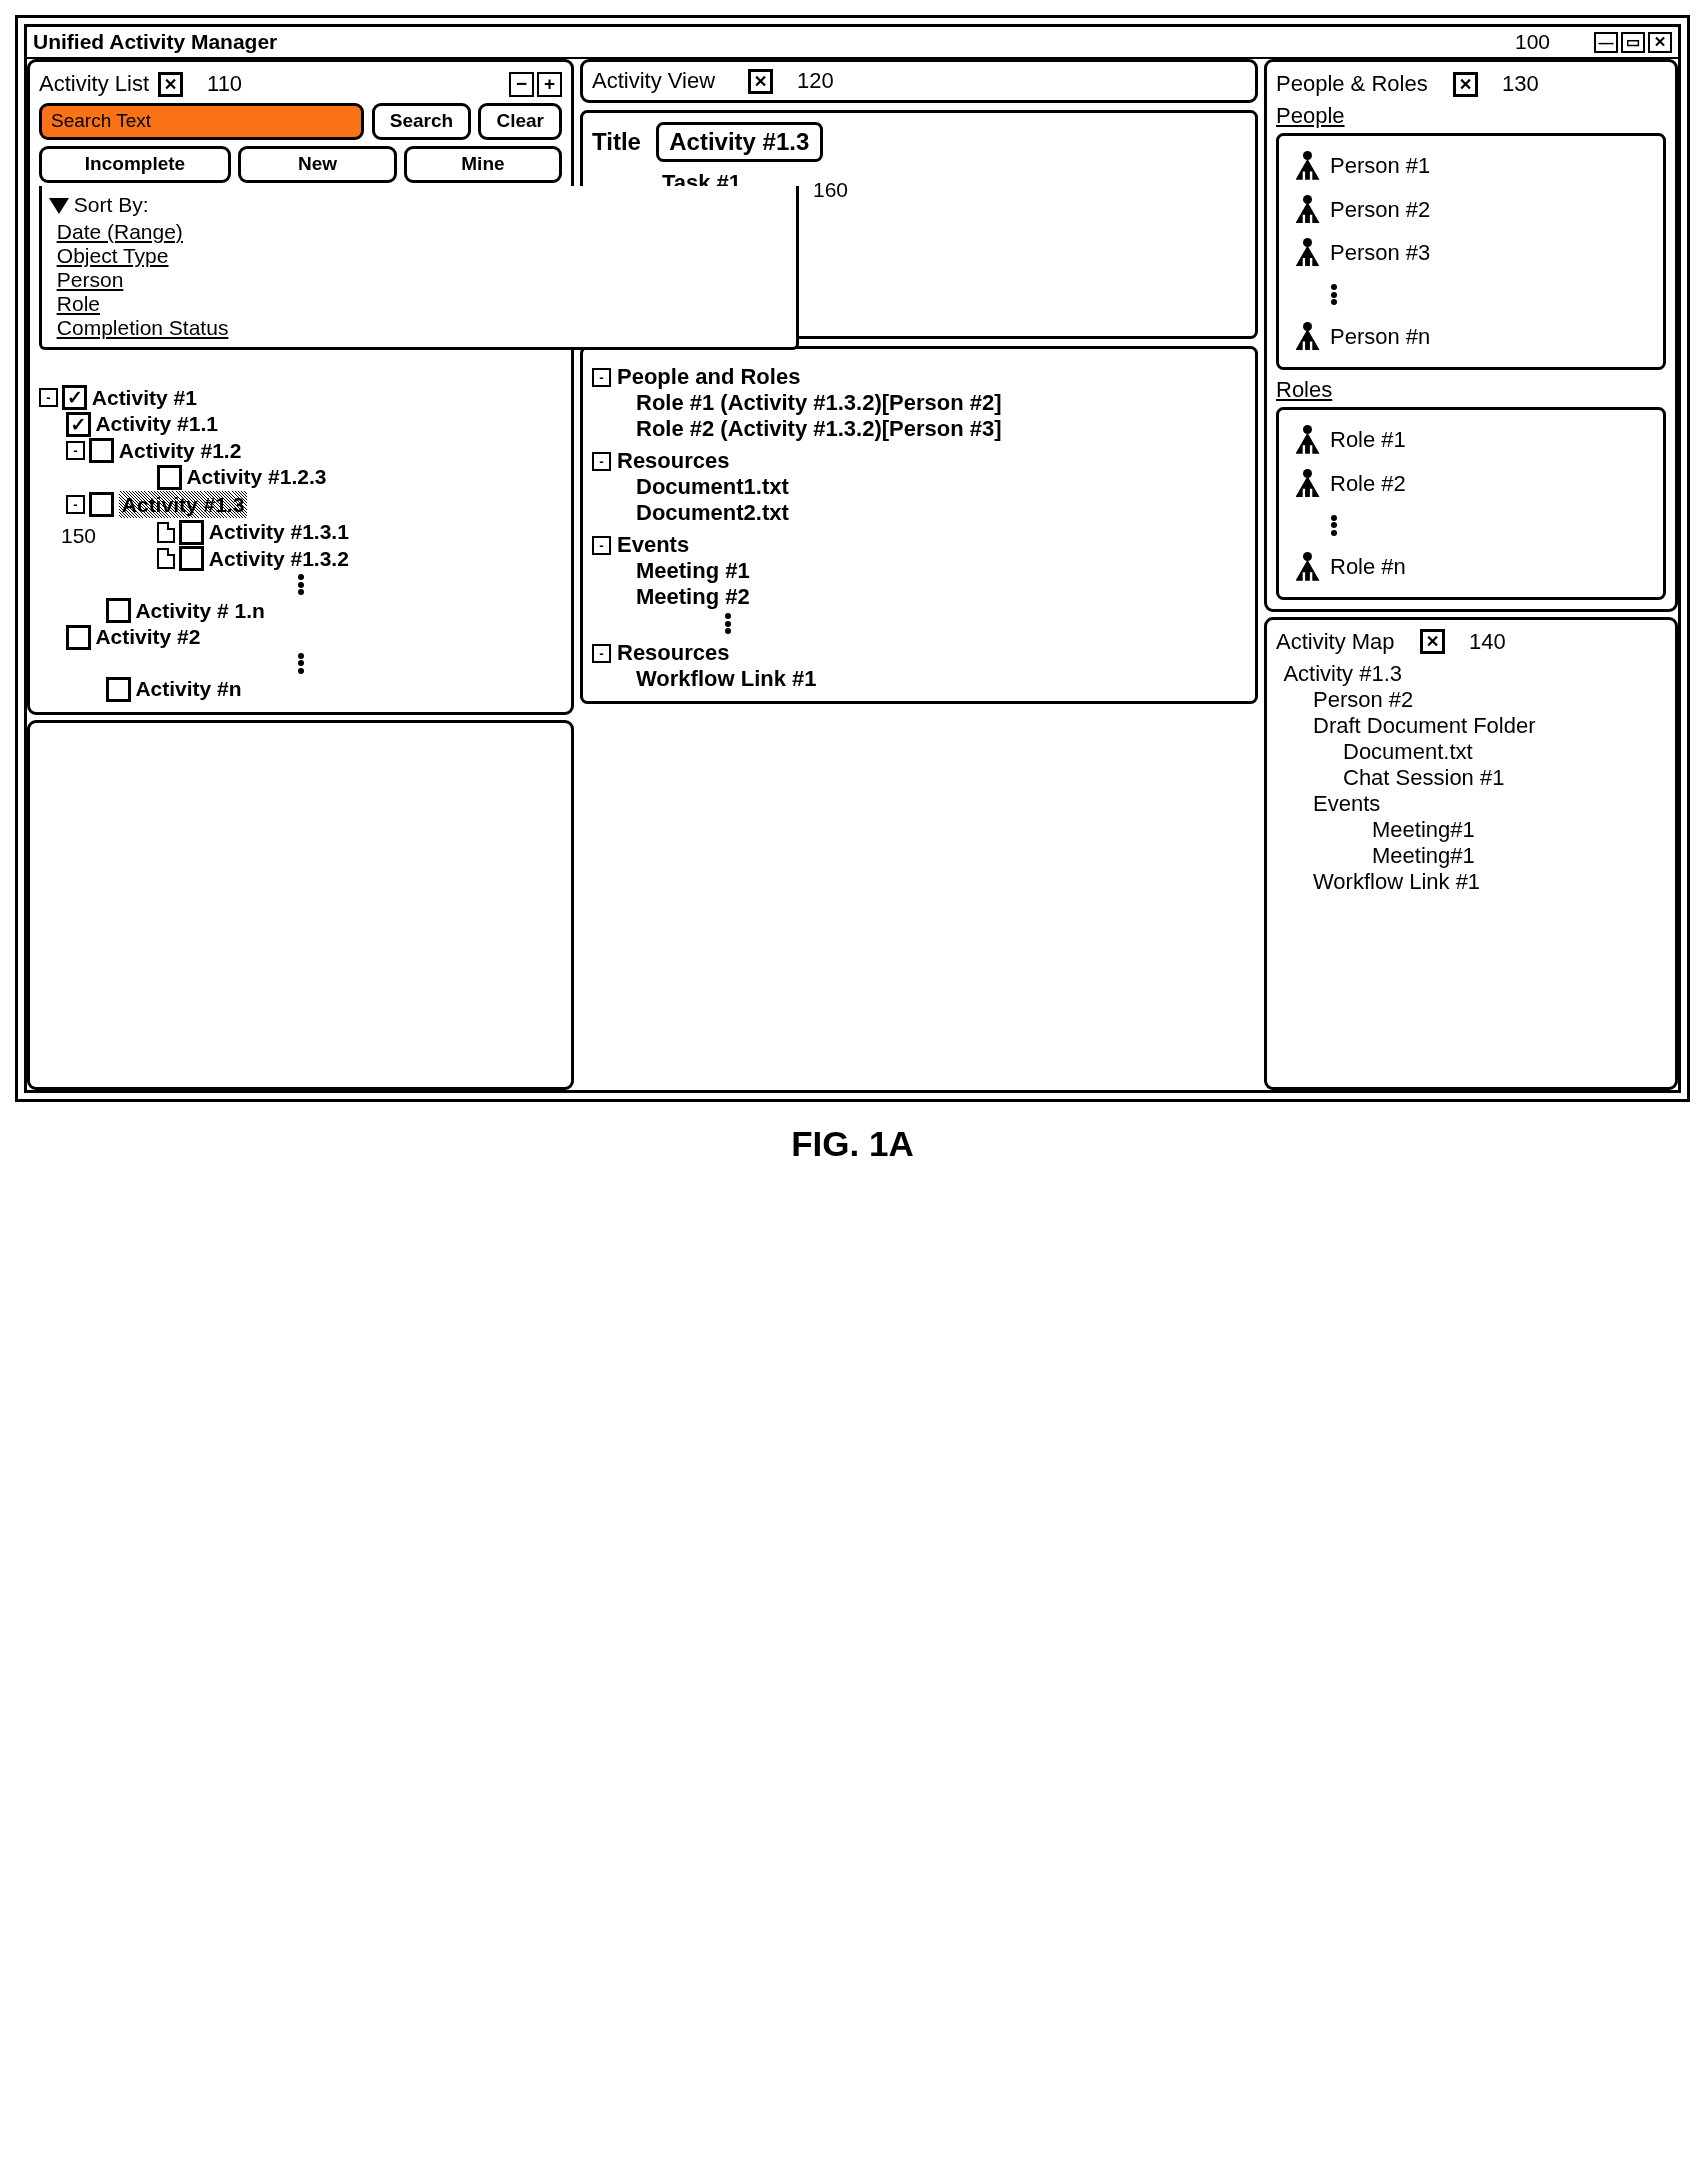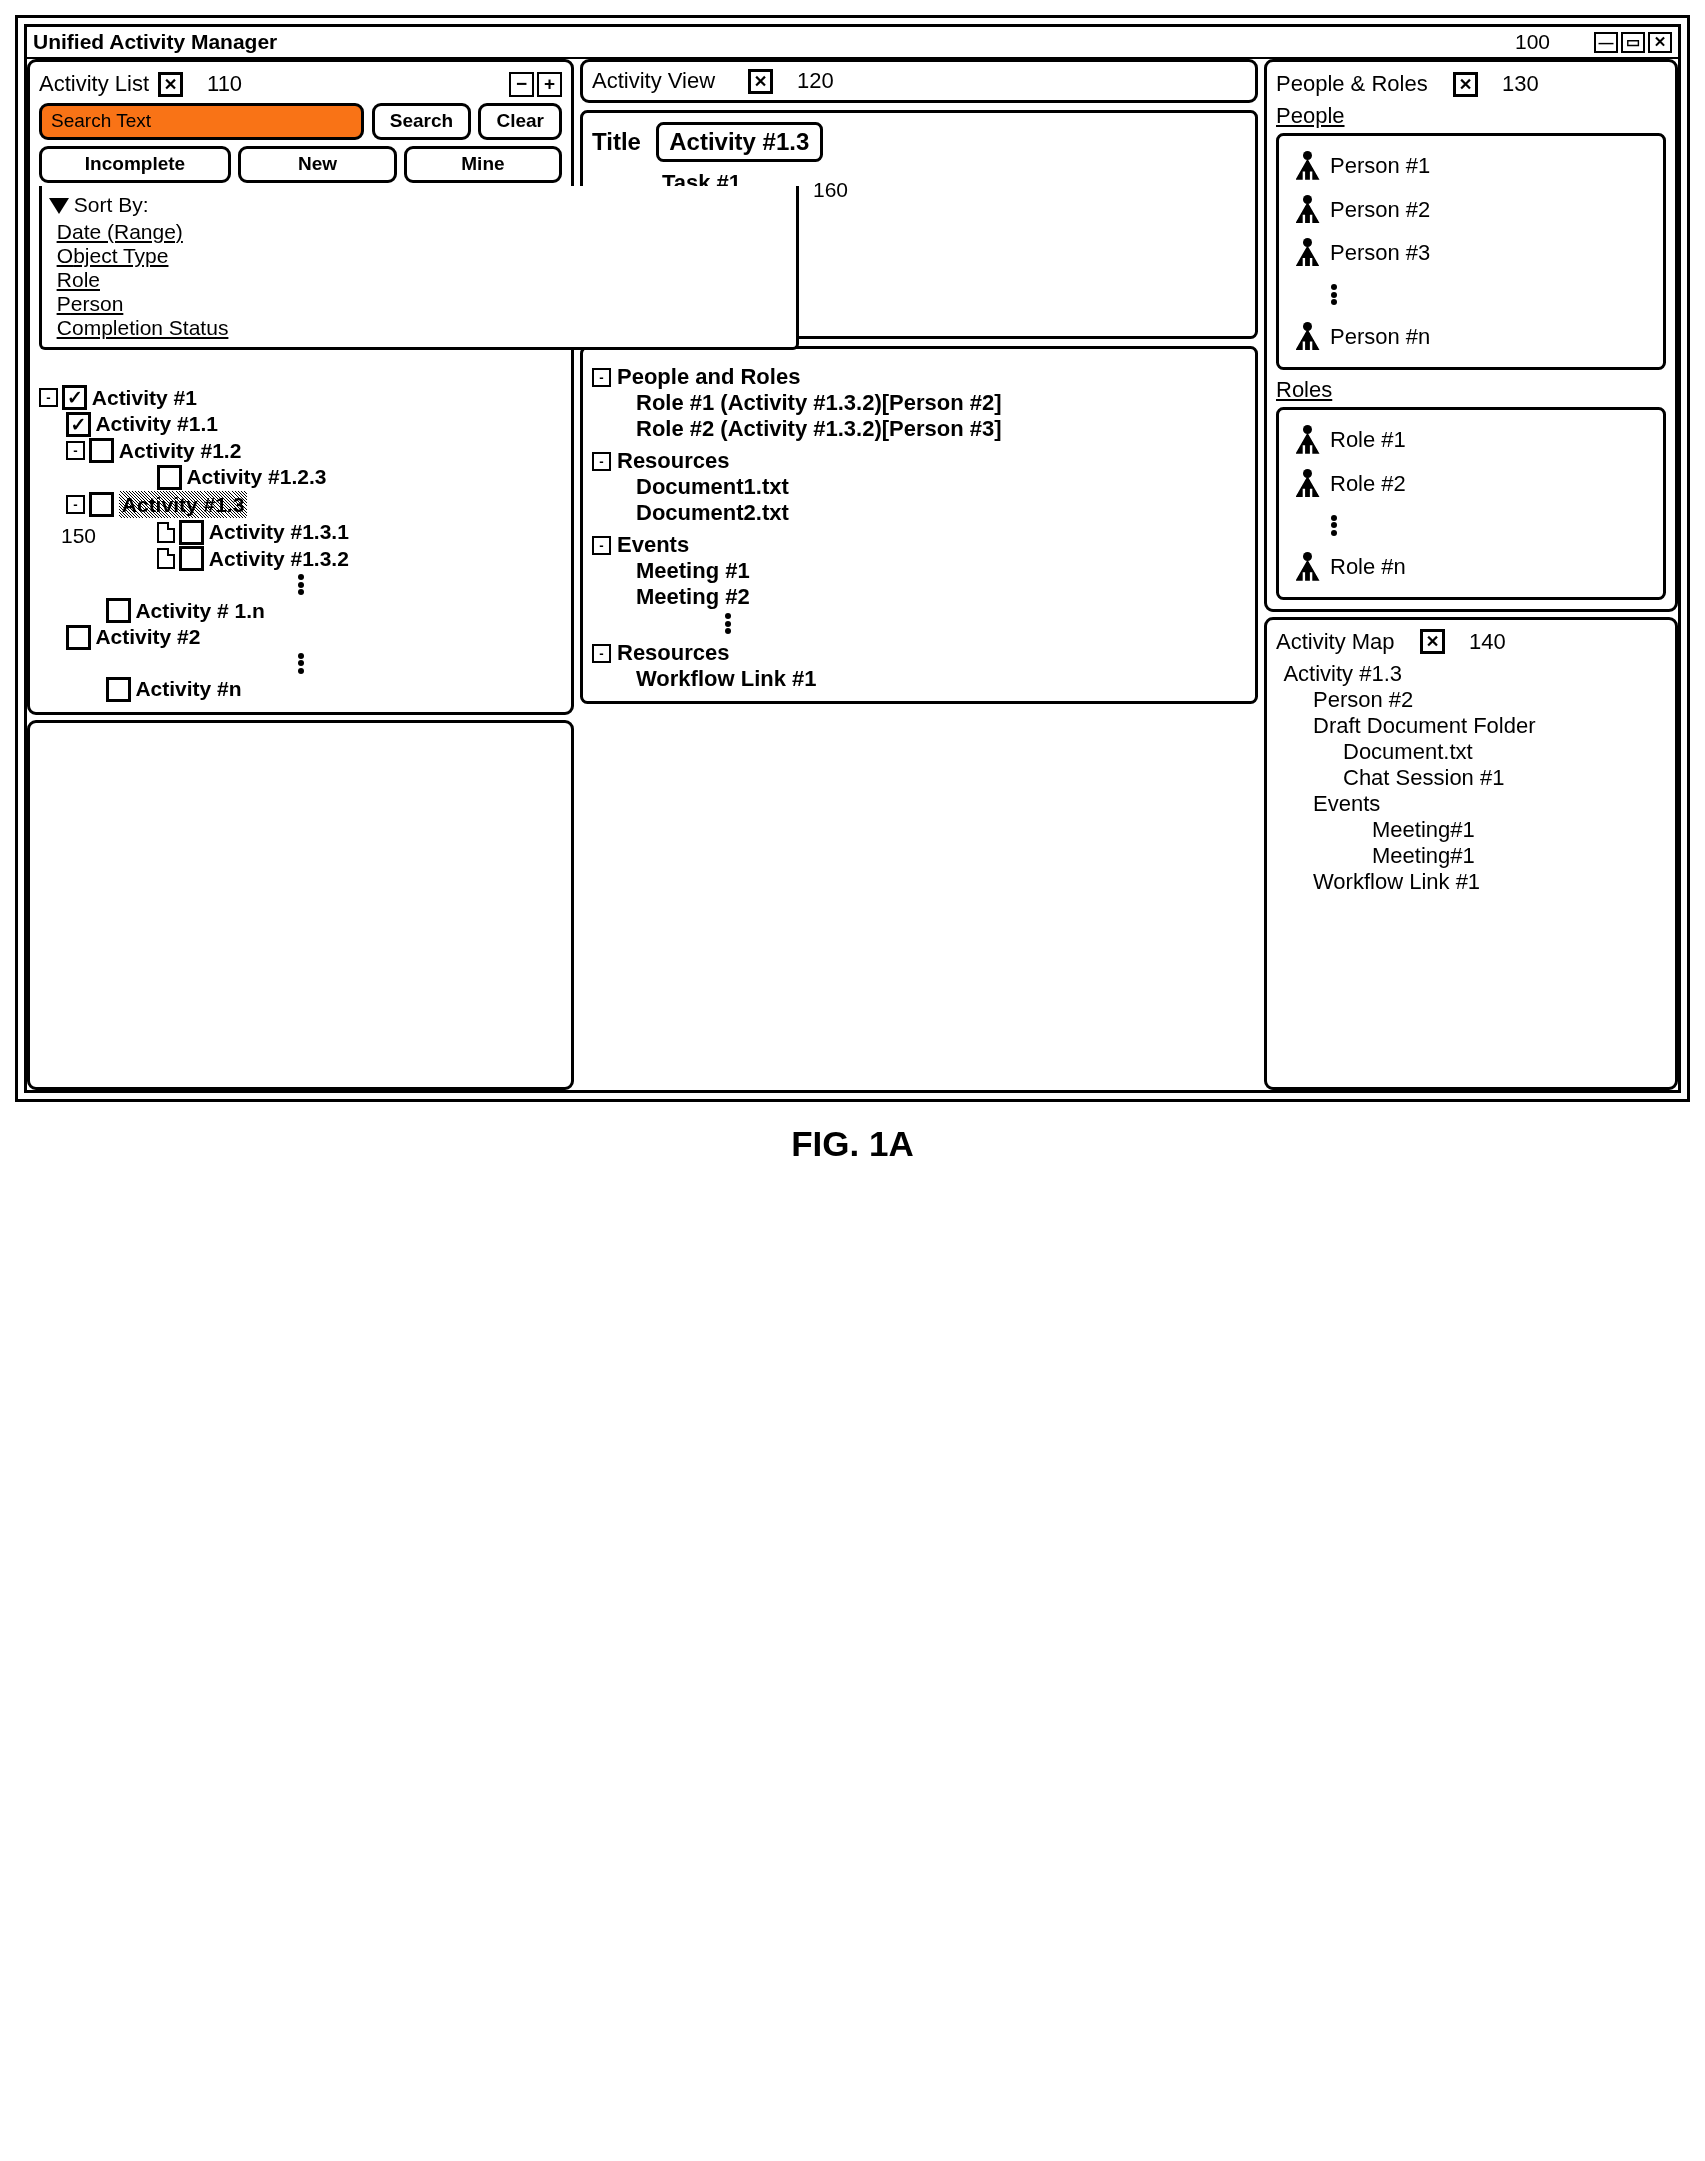--- a/index.html
+++ b/index.html
@@ -123,22 +123,22 @@
               <div class="tab-label">Filter/Sort</div>
               <div style="flex:1;"></div>
               <div class="btn" style="border-radius:9px 9px 0 0; border-bottom:2.2px solid #000;">Limit</div>
             </div>
             <div class="filter-overlap">
               <span class="ref160">160</span>
               <div class="sort-label"><span class="triangle"></span><span>Sort By:</span></div>
               <div class="sort-list">
                 <div class="sort-item">Date (Range)</div>
                 <div class="sort-item">Object Type</div>
+                <div class="sort-item">Person</div>
                 <div class="sort-item">Role</div>
-                <div class="sort-item">Person</div>
                 <div class="sort-item">Completion Status</div>
               </div>
             </div>
             <div style="height:155px;"></div>
           </div>
 
           <div class="tree" style="position:relative; margin-top:6px;">
             <div class="tree-item">
                 <span class="tree-box">-</span>
                 <span class="checkbox checkmark"></span>

